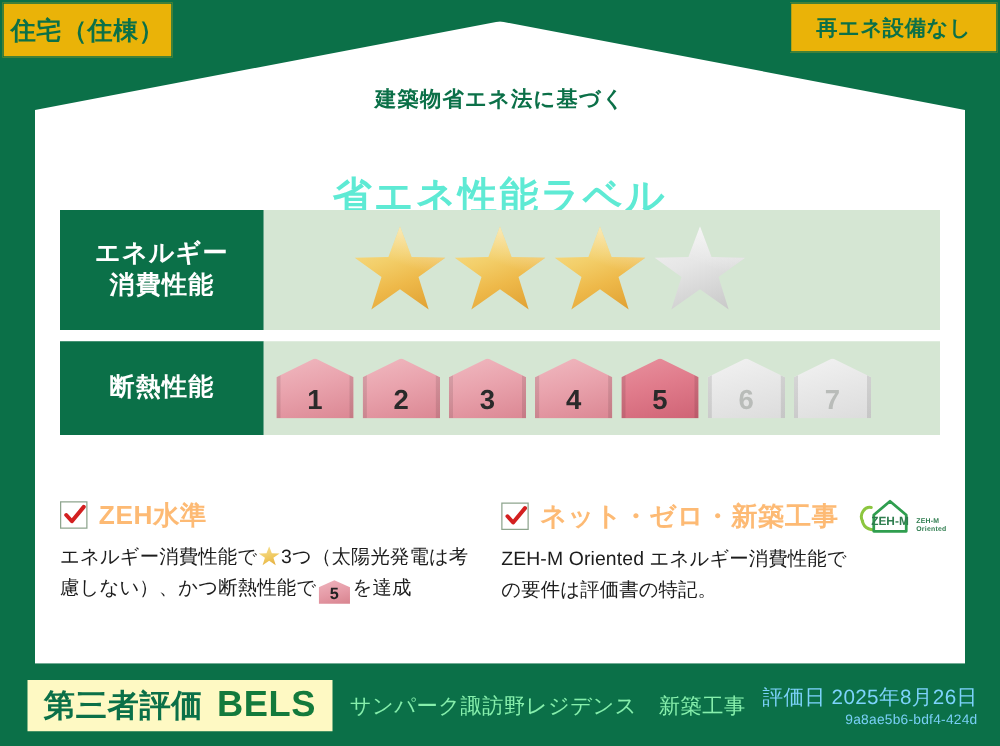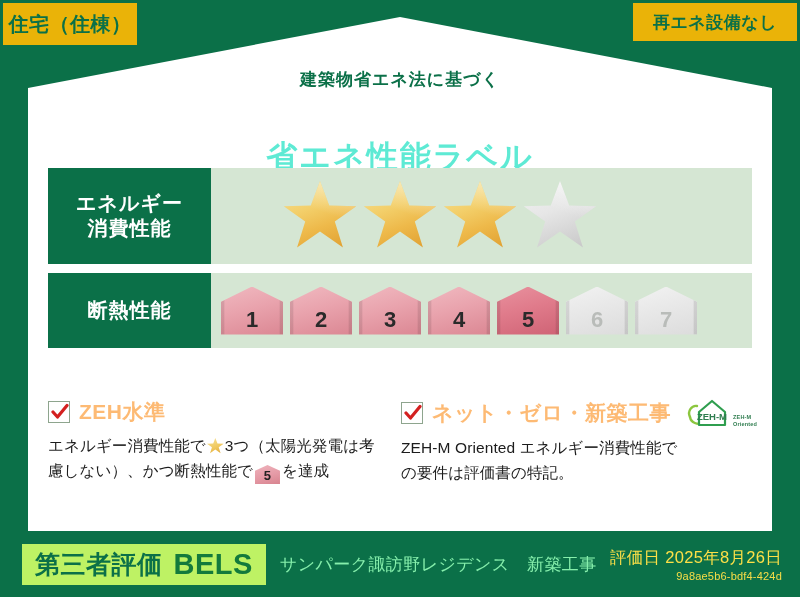--- a/index.html
+++ b/index.html
@@ -159,31 +159,31 @@
     letter-spacing: .2px;
   }
 
   
   .footer {
     position: absolute; left: 0; right: 0; bottom: 0; height: 66px;
     z-index: 5; display: flex; align-items: center;
   }
   .bels-box {
     margin-left: 22px;
-    background: #bef264; height: 41px; padding: 0 13px;
+    background: #fef9c3; height: 41px; padding: 0 13px;
     display: flex; align-items: center; gap: 11px;
   }
   .bels-jp { font-size: 25px; font-weight: bold; color: #0b7048; letter-spacing: .5px; }
   .bels-en { font-size: 29px; font-weight: bold; color: #137a3c; letter-spacing: .5px; }
   .building-name {
     color: #86efac; font-size: 17px; margin-left: 14px; letter-spacing: .4px;
     white-space: nowrap;
   }
   .footer-right {
-    margin-left: auto; margin-right: 18px; text-align: right; color: #fde047;
+    margin-left: auto; margin-right: 18px; text-align: right; color: #7dd3fc;
   }
   .eval-date { font-size: 16.5px; letter-spacing: .3px; }
   .eval-id { font-size: 11px; letter-spacing: .2px; margin-top: 1px; opacity: .97; }
 </style>
 </head>
 <body>
 
 <div id="label-root">
 
   <div class="inner-panel"></div>

